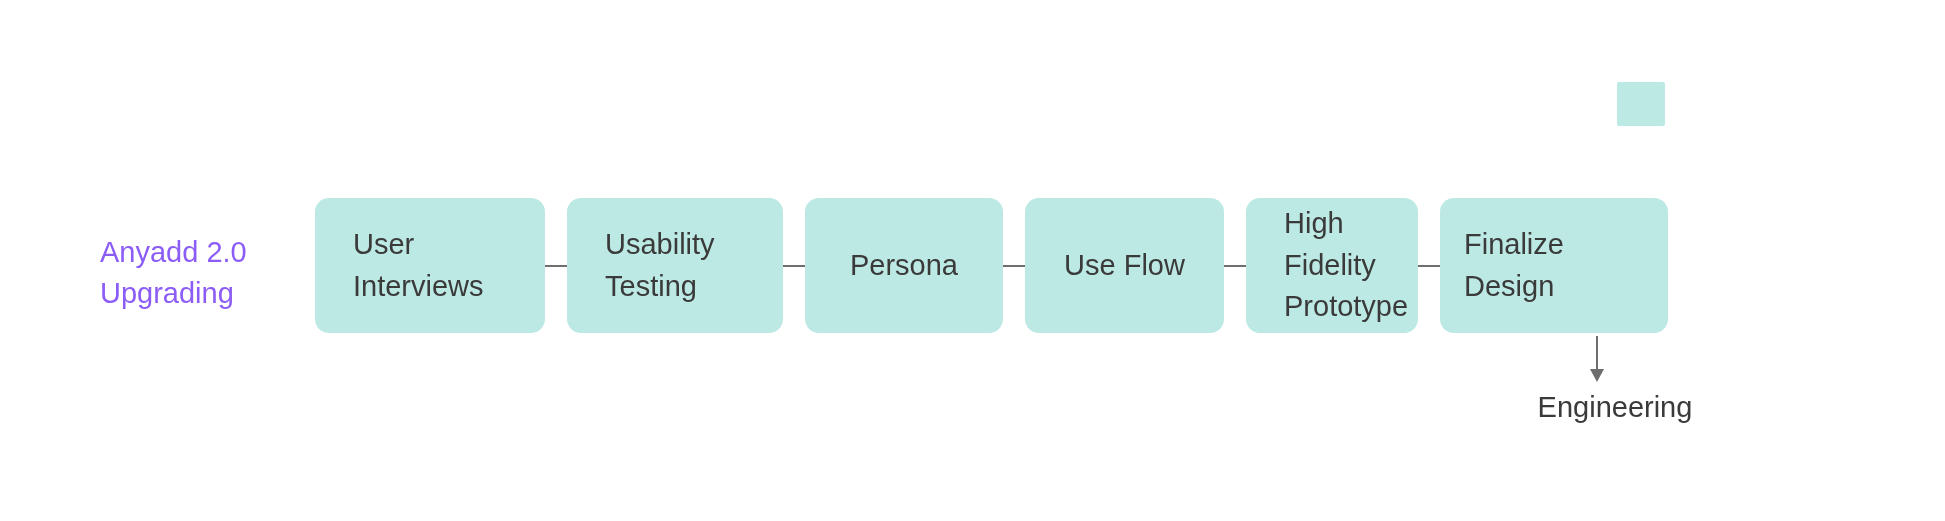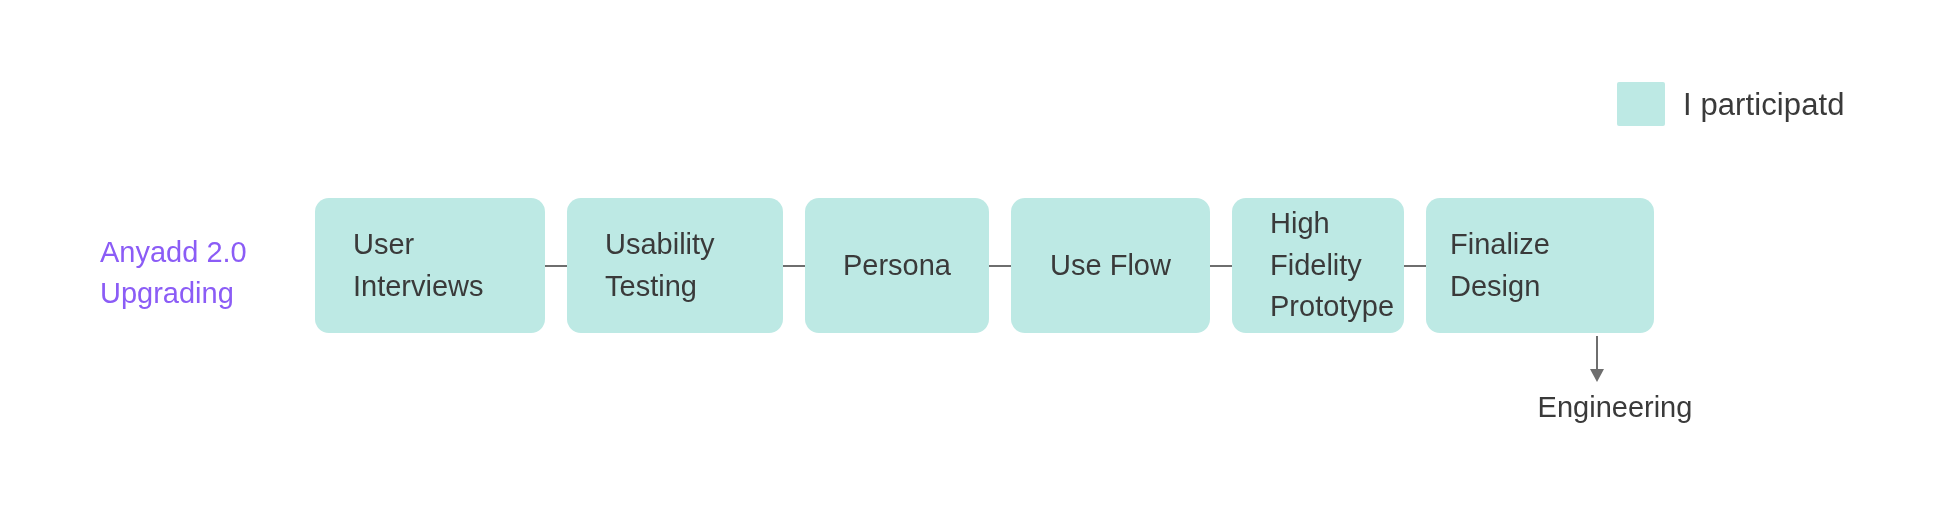--- a/index.html
+++ b/index.html
@@ -137,41 +137,40 @@
     white-space: nowrap;
   }
 </style>
 </head>
 <body>
 
 <div id="canvas">
 
   <div class="legend">
     <div class="legend-swatch"></div>
-    <div class="legend-label">I participatd</div>
   </div>
 
   <div class="row-label">Anyadd 2.0
 Upgrading</div>
 
   <div class="flow-row">
 
     <div class="node align-left" style="width:230px">
       <span class="node-label">User
 Interviews</span>
     </div>
     <div class="connector"></div>
 
     <div class="node align-left" style="width:216px">
       <span class="node-label">Usability
 Testing</span>
     </div>
     <div class="connector"></div>
 
-    <div class="node align-center" style="width:184px">
+    <div class="node align-center" style="width:198px">
       <span class="node-label">Persona</span>
     </div>
     <div class="connector"></div>
 
     <div class="node align-center" style="width:199px">
       <span class="node-label">Use Flow</span>
     </div>
     <div class="connector"></div>
 
     <div class="node align-left" style="width:172px">

